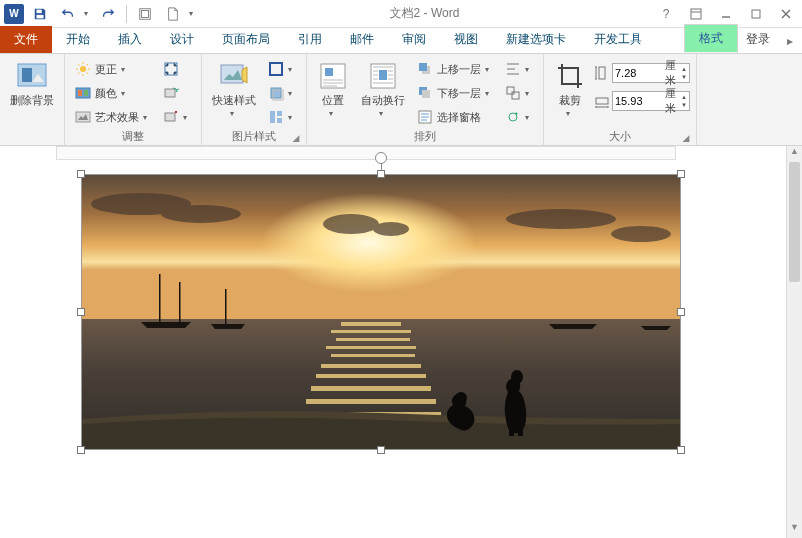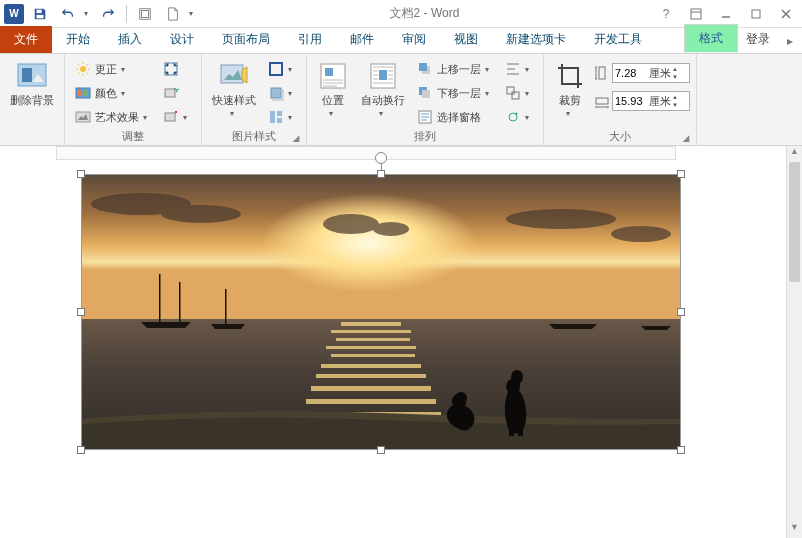--- a/index.html
+++ b/index.html
@@ -36,21 +36,21 @@
   .big-lbl { font-size: 11px; color: #444; text-align: left; line-height: 13px; }
 
   .col { display: flex; flex-direction: column; gap: 2px; }
   .row-btn { display: flex; align-items: center; gap: 4px; padding: 1px 4px; cursor: pointer; height: 22px; font-size: 11px; }
   .mini-icon { width: 16px; height: 16px; display: flex; align-items: center; justify-content: center; }
   .dd { width: 8px; font-size: 8px; color: #666; }
 
   .size-input { display: flex; align-items: center; height: 22px; gap: 2px; }
   .size-box { width: 78px; height: 20px; border: 1px solid #ababab; background: #fff; display: flex; align-items: center; padding: 5px 2px; font-size: 11px; }
   .size-box input { border: none; outline: none; width: 32px; font-size: 11px; text-align: left; }
-  .size-unit { font-size: 11px; color: #444; margin-left: 2px; }
+  .size-unit { font-size: 11px; color: #444; margin-left: 18px; }
   .spin { display: flex; flex-direction: column; font-size: 6px; line-height: 8px; color: #555; cursor: pointer; margin-left:1px;}
 
   
   .docarea { position: relative; height: 392px; background: #fff; overflow: hidden; }
   .ruler-stub { position: absolute; left: 56px; top: 0; width: 620px; height: 14px; border: 1px solid #ddd; background: #fafafa; }
   .page-edge { position: absolute; left: 56px; right: 100px; top: 14px; bottom: 0; background: #fff; }
   
   .img-container { position: absolute; left: 81px; top: 28px; width: 600px; height: 276px; }
   .sel-frame { position: absolute; left: 0; top: 0; width: 100%; height: 100%; border: 1px solid #999; }
   .sunset-img { width: 100%; height: 100%; display: block; }

